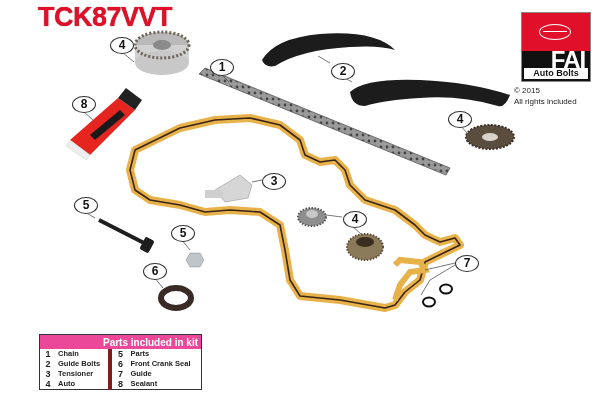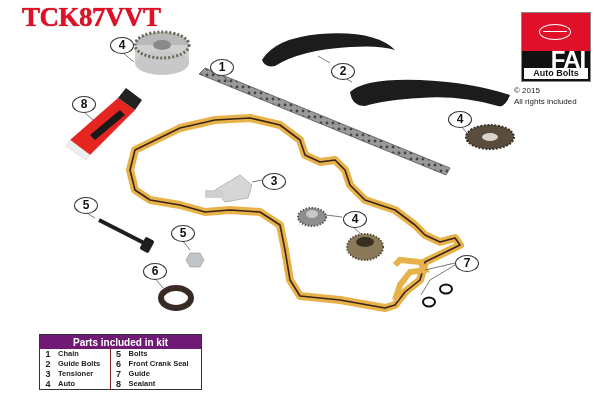--- a/index.html
+++ b/index.html
@@ -1,31 +1,31 @@
 <!DOCTYPE html>
 <html><head>
 <meta charset="utf-8">
 <style>
   html,body{margin:0;padding:0;}
   body{width:600px;height:400px;background:#ffffff;position:relative;overflow:hidden;font-family:"Liberation Sans",sans-serif;}
-  .title{position:absolute;left:22px;top:2px;font-family:Liberation Serif, serif;font-weight:bold;font-size:27px;color:#e0102a;letter-spacing:-0.5px;text-shadow:0 0 1px #900;}
+  .title{position:absolute;left:38px;top:2px;font-family:Liberation Sans, sans-serif;font-weight:bold;font-size:27px;color:#e0102a;letter-spacing:-0.5px;text-shadow:0 0 1px #900;}
   .logo{position:absolute;left:521px;top:12px;width:68px;height:68px;background:#111;border:1px solid #888;}
   .logo .red{position:absolute;left:0;top:0;width:68px;height:38px;background:#e0102a;}
   .logo .globe{position:absolute;left:17px;top:11px;width:32px;height:16px;border-radius:50%;border:1.5px solid #fff;box-sizing:border-box;}
   .logo .globe:before{content:"";position:absolute;left:3px;right:3px;top:6px;border-top:1px solid #fff;}
   .logo .brand{position:absolute;left:0;top:35px;width:92px;text-align:center;color:#fff;font-weight:900;font-size:24px;letter-spacing:-1px;line-height:24px;}
   .logo .sub{position:absolute;left:2px;bottom:2px;width:64px;height:11px;background:#fff;color:#111;font-size:9px;font-weight:bold;text-align:center;line-height:11px;}
   .copy{position:absolute;left:514px;top:85px;width:84px;text-align:left;font-size:8px;color:#222;line-height:11px;}
   .callout{position:absolute;width:22px;height:15px;border:1px solid #333;border-radius:50%;background:#fff;font-size:12px;font-weight:bold;text-align:center;line-height:15px;color:#111;}
   svg.parts{position:absolute;left:0;top:0;}
   table.kit{position:absolute;left:39px;top:334px;border-collapse:collapse;width:163px;font-size:7.5px;font-weight:bold;color:#222;border:1.5px solid #333;}
-  table.kit th{background:#701a75;color:#fff;text-align:center;font-size:10px;padding:1px 3px;height:12px;}
+  table.kit th{background:#ec4899;color:#fff;text-align:right;font-size:10px;padding:1px 3px;height:12px;}
   table.kit td{padding:0 2px;height:10px;line-height:10px;}
   table.kit td.n{width:12px;text-align:center;font-size:9px;}
-  table.kit td.sep{border-right:1px solid #7f1d1d;margin-top:40px;}
+  table.kit td.sep{border-right:4px solid #7f1d1d;margin-top:40px;}
 </style>
 </head>
 <body>
 
 <div class="title">TCK87VVT</div>
 
 <div class="logo">
   <div class="red"></div>
   <div class="globe"></div>
   <div class="brand">FAI</div>
@@ -141,21 +141,21 @@
 
 <table class="kit">
   <tbody>
       <tr>
     <th colspan="4">Parts included in kit</th>
   </tr>
   <tr>
     <td class="n">1</td>
     <td class="sep">Chain</td>
     <td class="n">5</td>
-    <td>Bolts</td>
+    <td>Parts</td>
   </tr>
   <tr>
     <td class="n">2</td>
     <td class="sep">Guide Bolts</td>
     <td class="n">6</td>
     <td>Front Crank Seal</td>
   </tr>
   <tr>
     <td class="n">3</td>
     <td class="sep">Tensioner</td>

